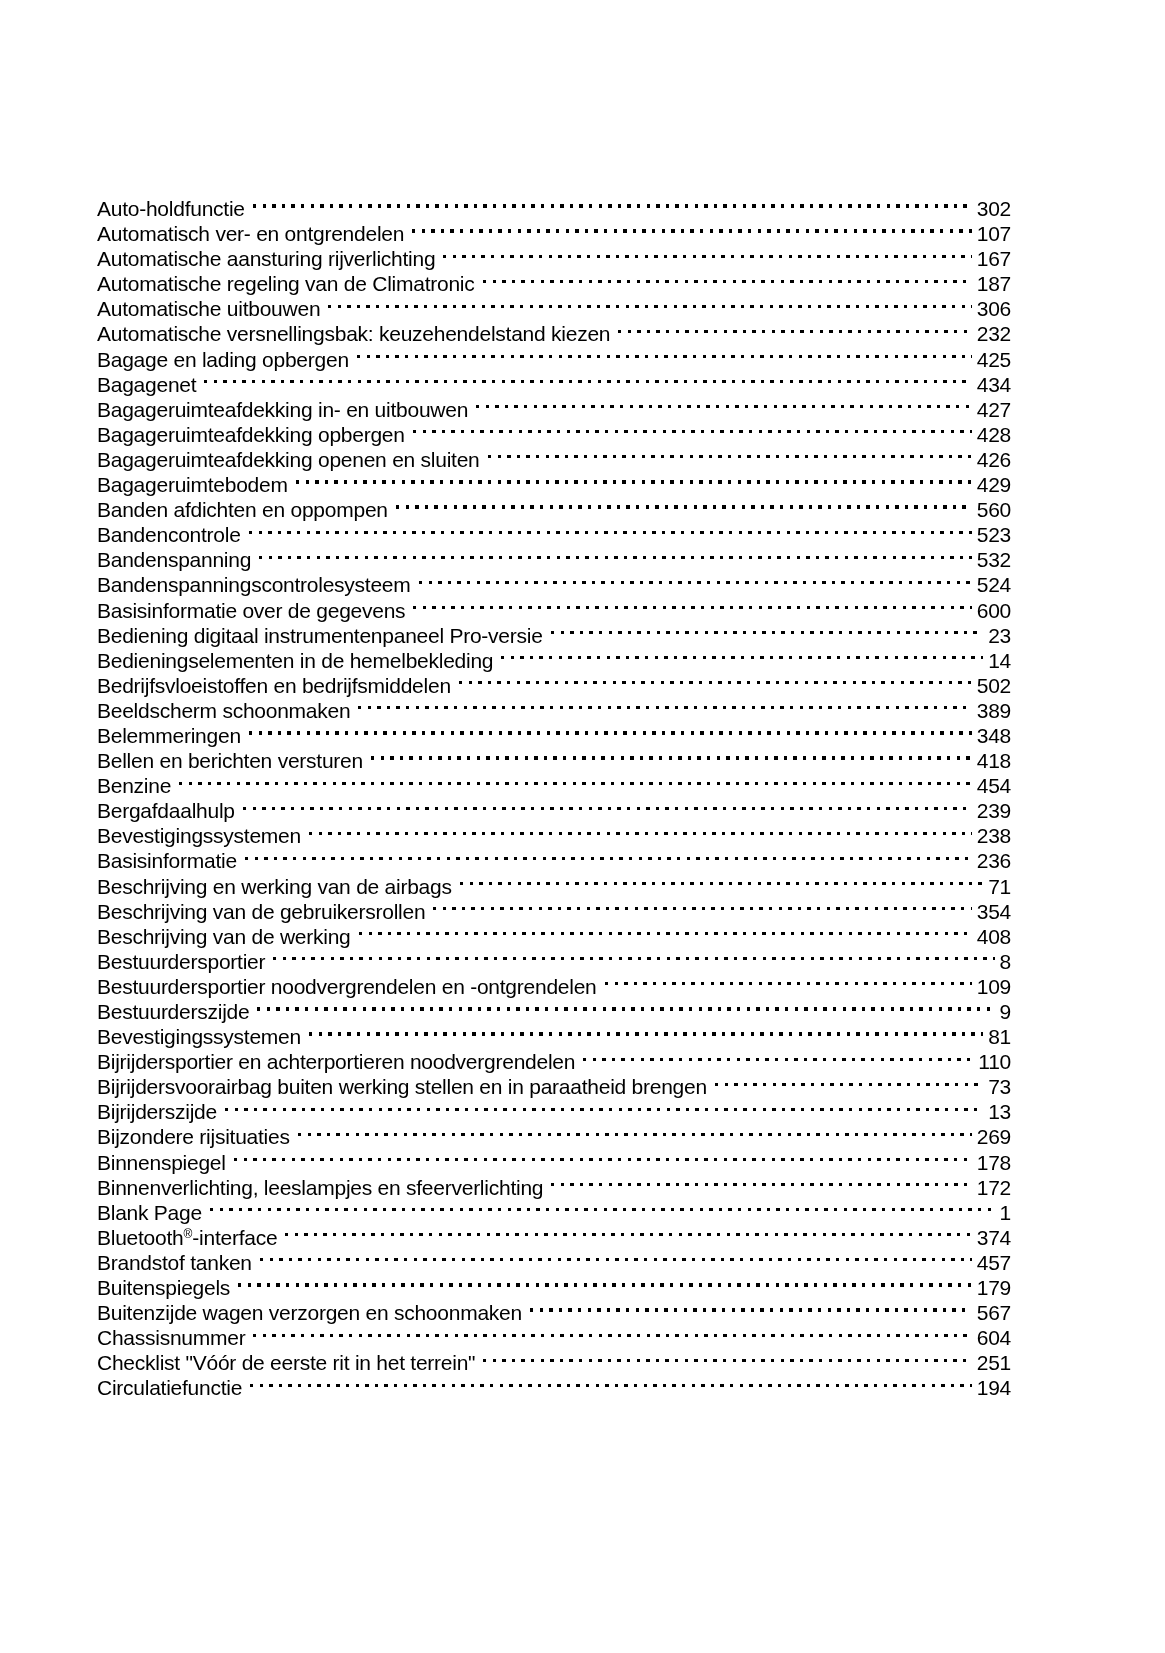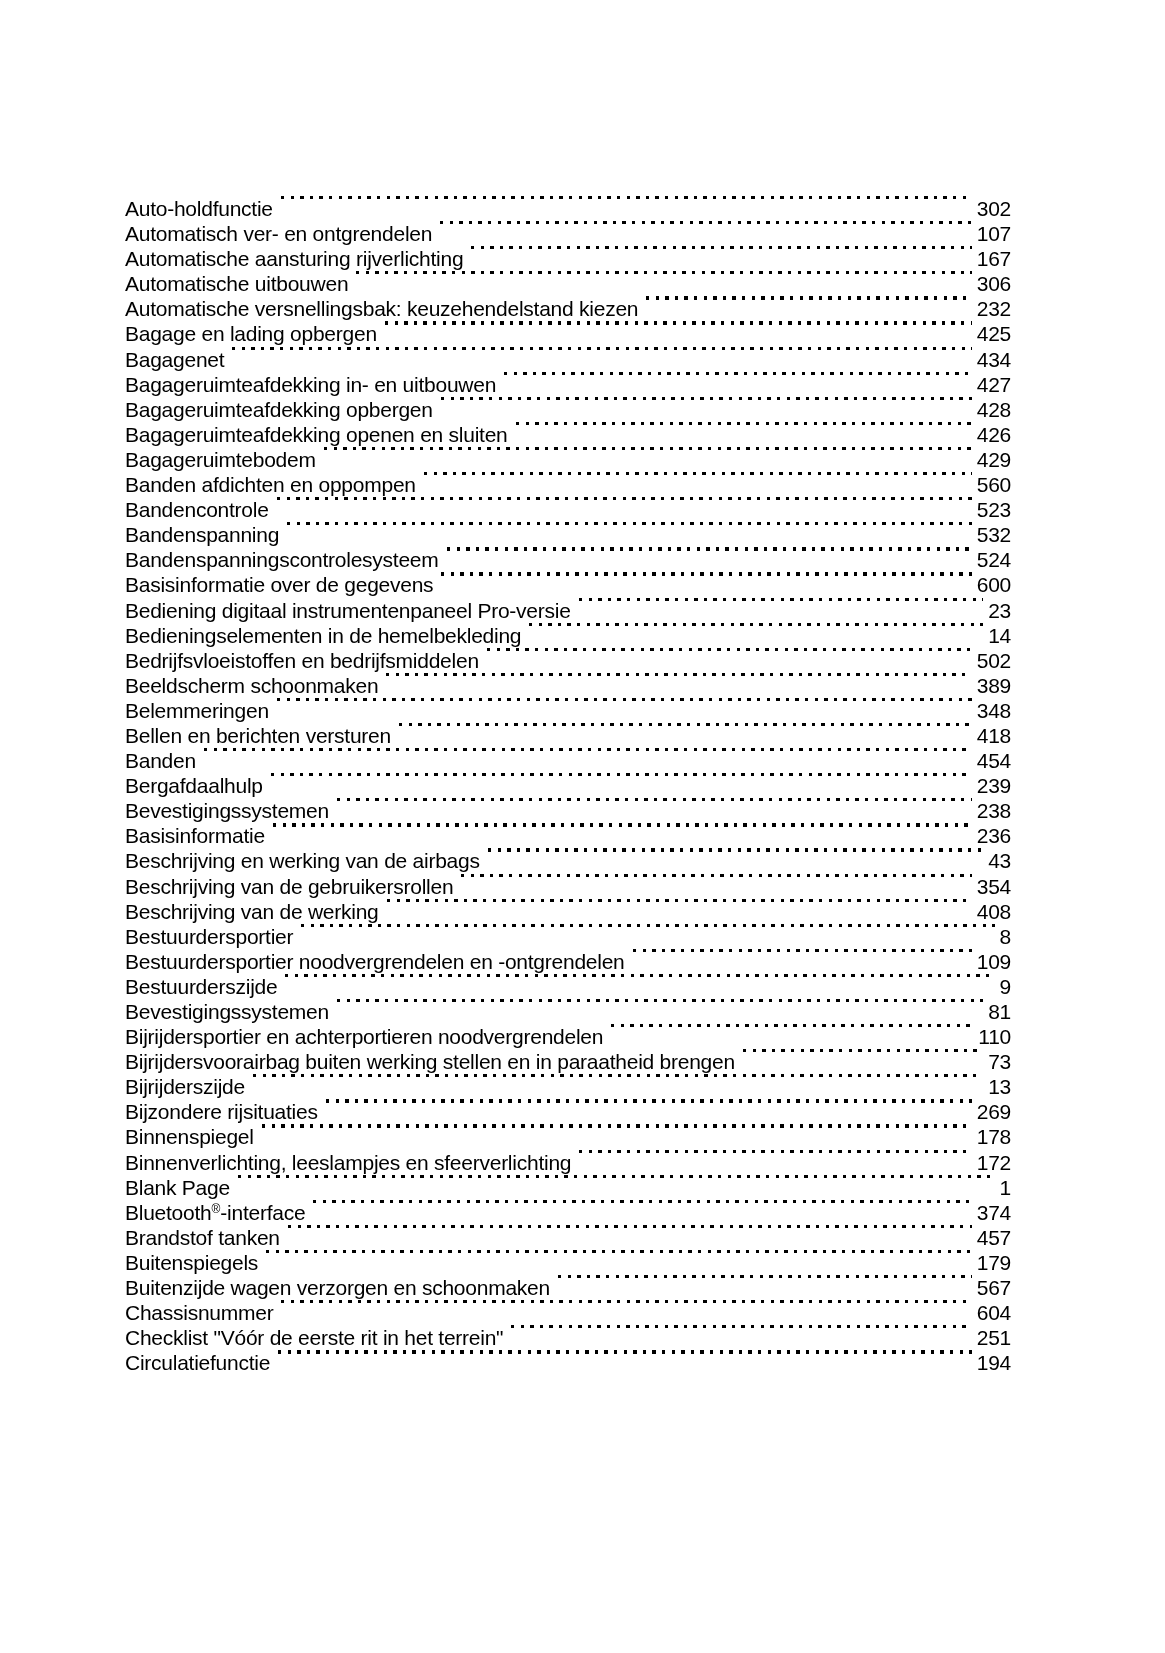--- a/index.html
+++ b/index.html
@@ -16,26 +16,25 @@
     overflow: hidden;
   }
   .toc {
     position: absolute;
     top: 196px;
     left: 97px;
     right: 154px;
   }
   .row {
     display: flex;
-    align-items: flex-start;
+    align-items: center;
     height: 25.1px;
     font-size: 21px;
     line-height: 25.1px;
     letter-spacing: -0.25px;
-    margin-left: 28px;
   }
   .entry-title {
     white-space: nowrap;
     flex: 0 0 auto;
   }
   .entry-title sup {
     font-size: 12px;
     line-height: 0;
     vertical-align: 7px;
     letter-spacing: 0;
@@ -69,20 +68,25 @@
       <span class="entry-title">Automatisch ver- en ontgrendelen</span>
       <span class="dot-leader"></span>
       <span class="entry-page">107</span>
     </div>
     <div class="row">
       <span class="entry-title">Automatische aansturing rijverlichting</span>
       <span class="dot-leader"></span>
       <span class="entry-page">167</span>
     </div>
     <div class="row">
+      <span class="entry-title">Automatische regeling van de Climatronic</span>
+      <span class="dot-leader"></span>
+      <span class="entry-page">187</span>
+    </div>
+    <div class="row">
       <span class="entry-title">Automatische uitbouwen</span>
       <span class="dot-leader"></span>
       <span class="entry-page">306</span>
     </div>
     <div class="row">
       <span class="entry-title">Automatische versnellingsbak: keuzehendelstand kiezen</span>
       <span class="dot-leader"></span>
       <span class="entry-page">232</span>
     </div>
     <div class="row">
@@ -164,21 +168,21 @@
       <span class="entry-title">Belemmeringen</span>
       <span class="dot-leader"></span>
       <span class="entry-page">348</span>
     </div>
     <div class="row">
       <span class="entry-title">Bellen en berichten versturen</span>
       <span class="dot-leader"></span>
       <span class="entry-page">418</span>
     </div>
     <div class="row">
-      <span class="entry-title">Banden</span>
+      <span class="entry-title">Benzine</span>
       <span class="dot-leader"></span>
       <span class="entry-page">454</span>
     </div>
     <div class="row">
       <span class="entry-title">Bergafdaalhulp</span>
       <span class="dot-leader"></span>
       <span class="entry-page">239</span>
     </div>
     <div class="row">
       <span class="entry-title">Bevestigingssystemen</span>
@@ -186,21 +190,21 @@
       <span class="entry-page">238</span>
     </div>
     <div class="row">
       <span class="entry-title">Basisinformatie</span>
       <span class="dot-leader"></span>
       <span class="entry-page">236</span>
     </div>
     <div class="row">
       <span class="entry-title">Beschrijving en werking van de airbags</span>
       <span class="dot-leader"></span>
-      <span class="entry-page">43</span>
+      <span class="entry-page">71</span>
     </div>
     <div class="row">
       <span class="entry-title">Beschrijving van de gebruikersrollen</span>
       <span class="dot-leader"></span>
       <span class="entry-page">354</span>
     </div>
     <div class="row">
       <span class="entry-title">Beschrijving van de werking</span>
       <span class="dot-leader"></span>
       <span class="entry-page">408</span>

